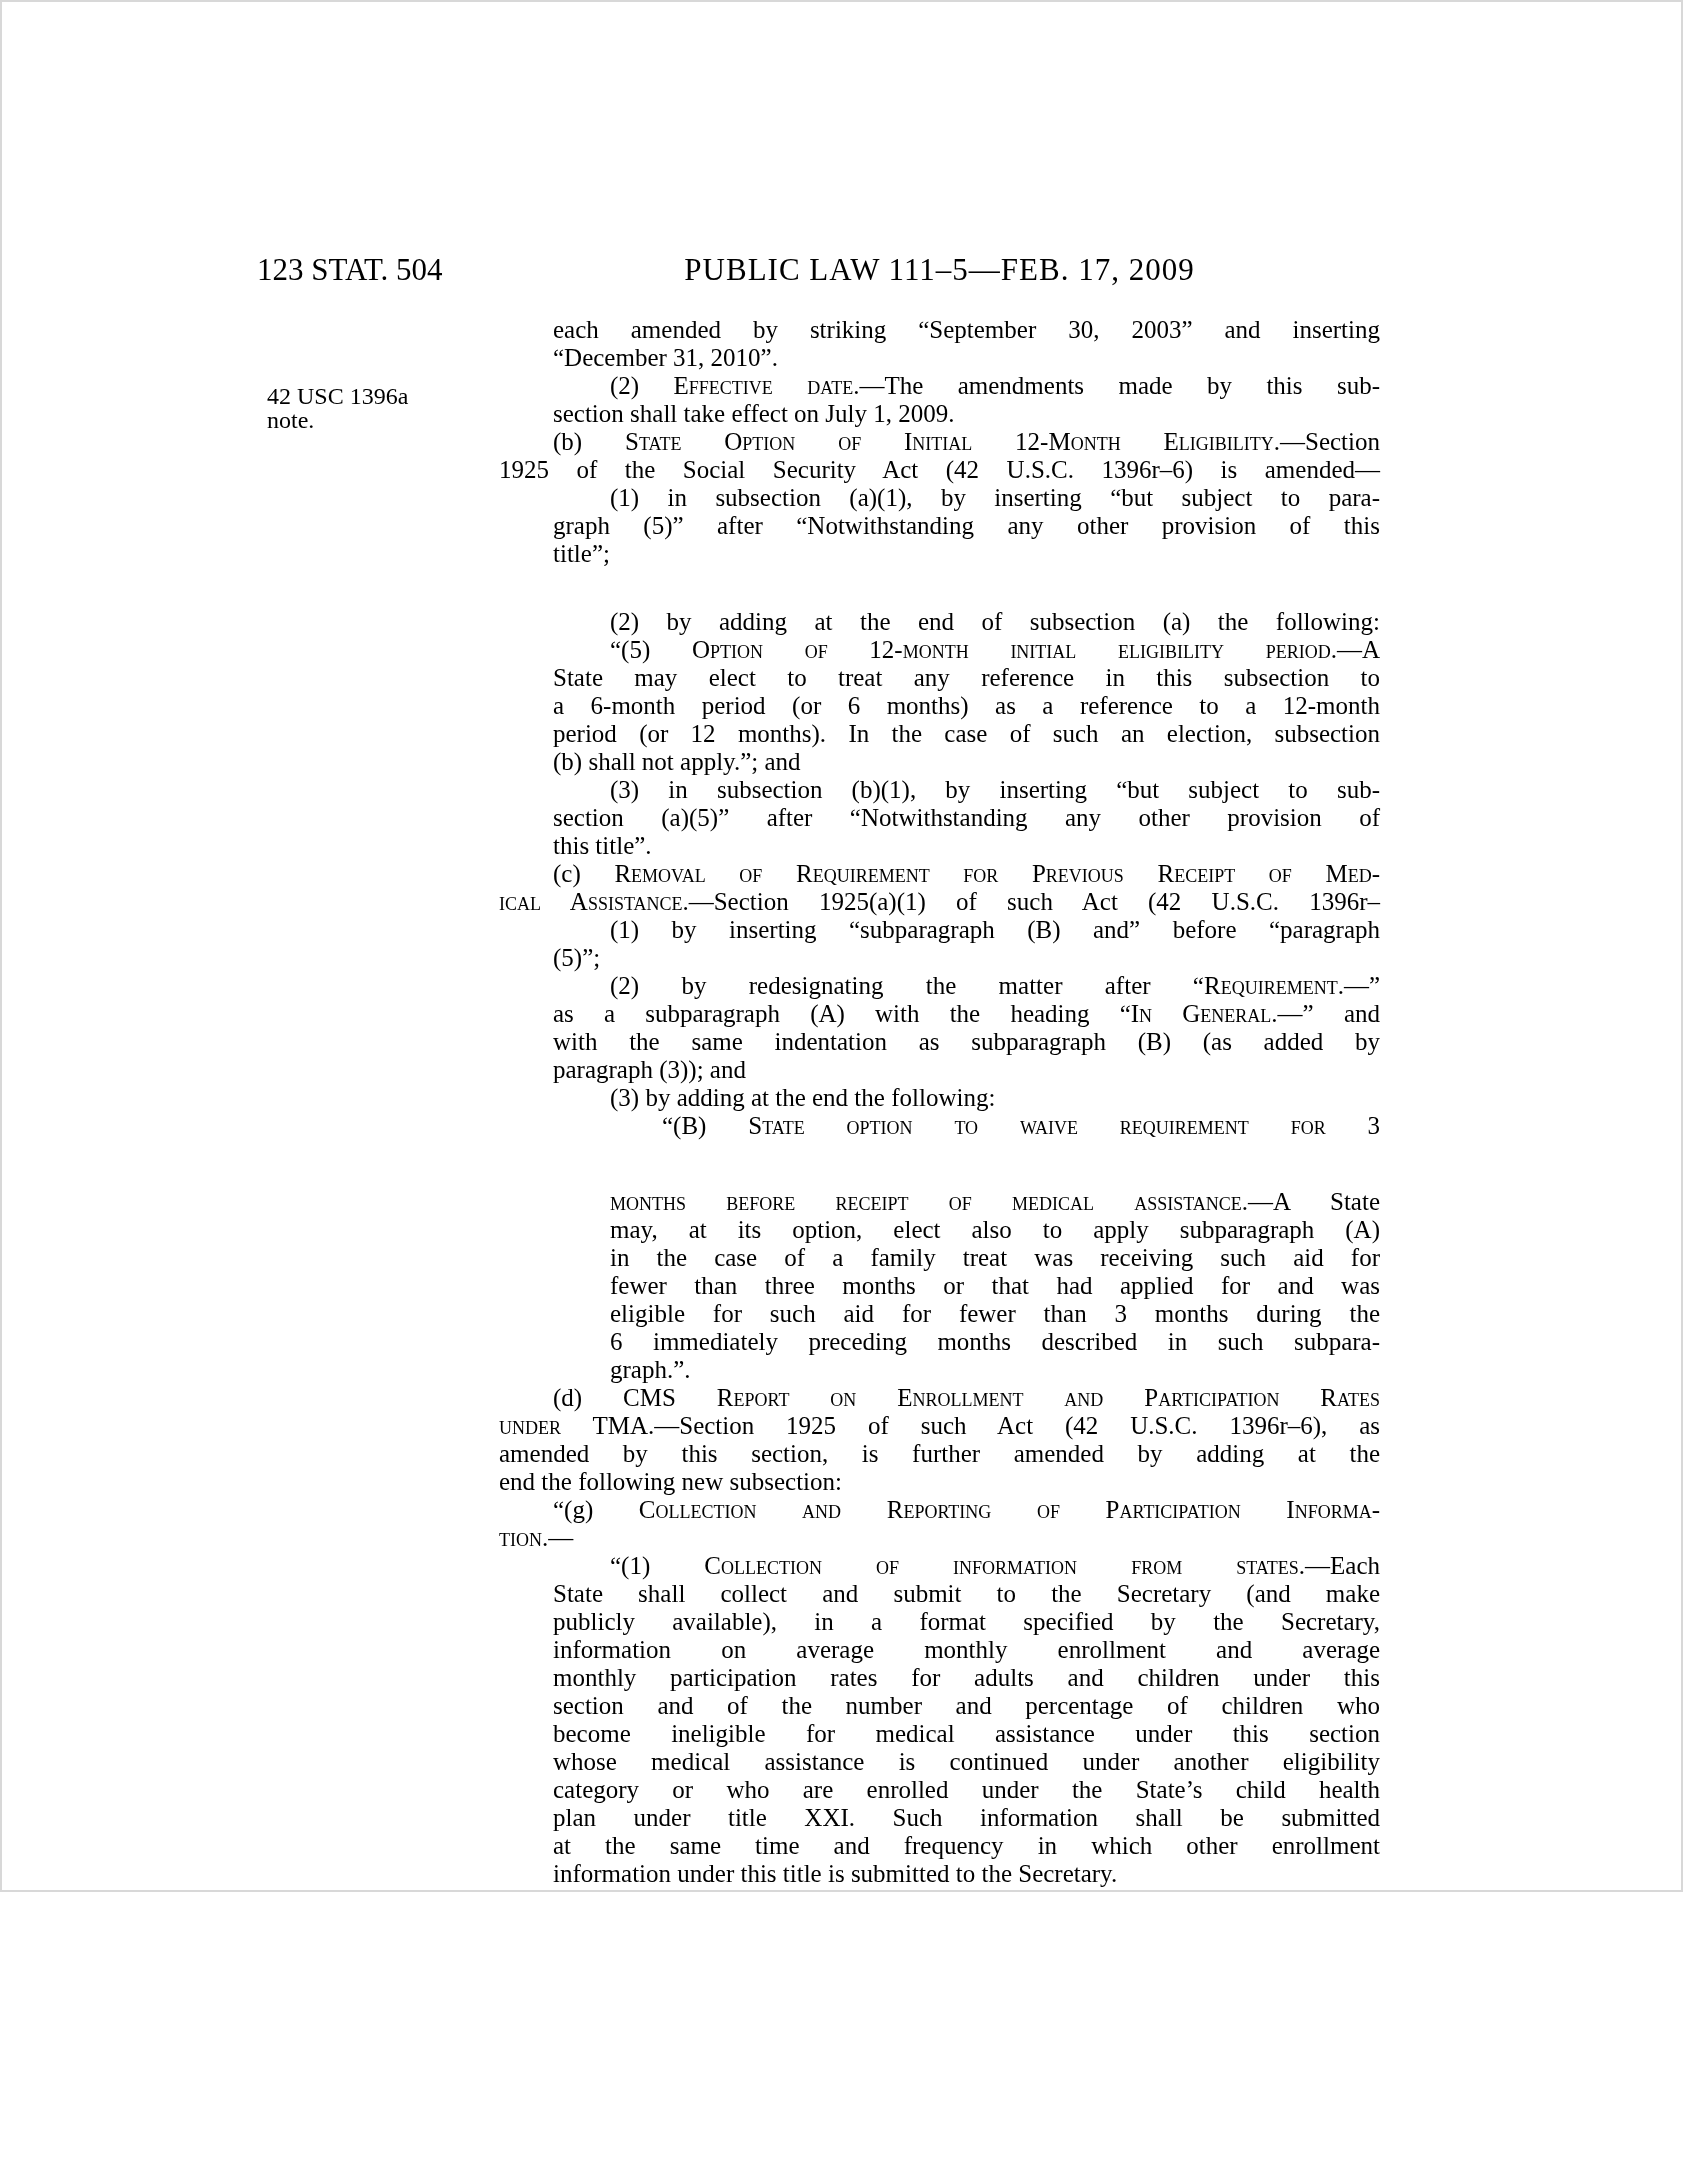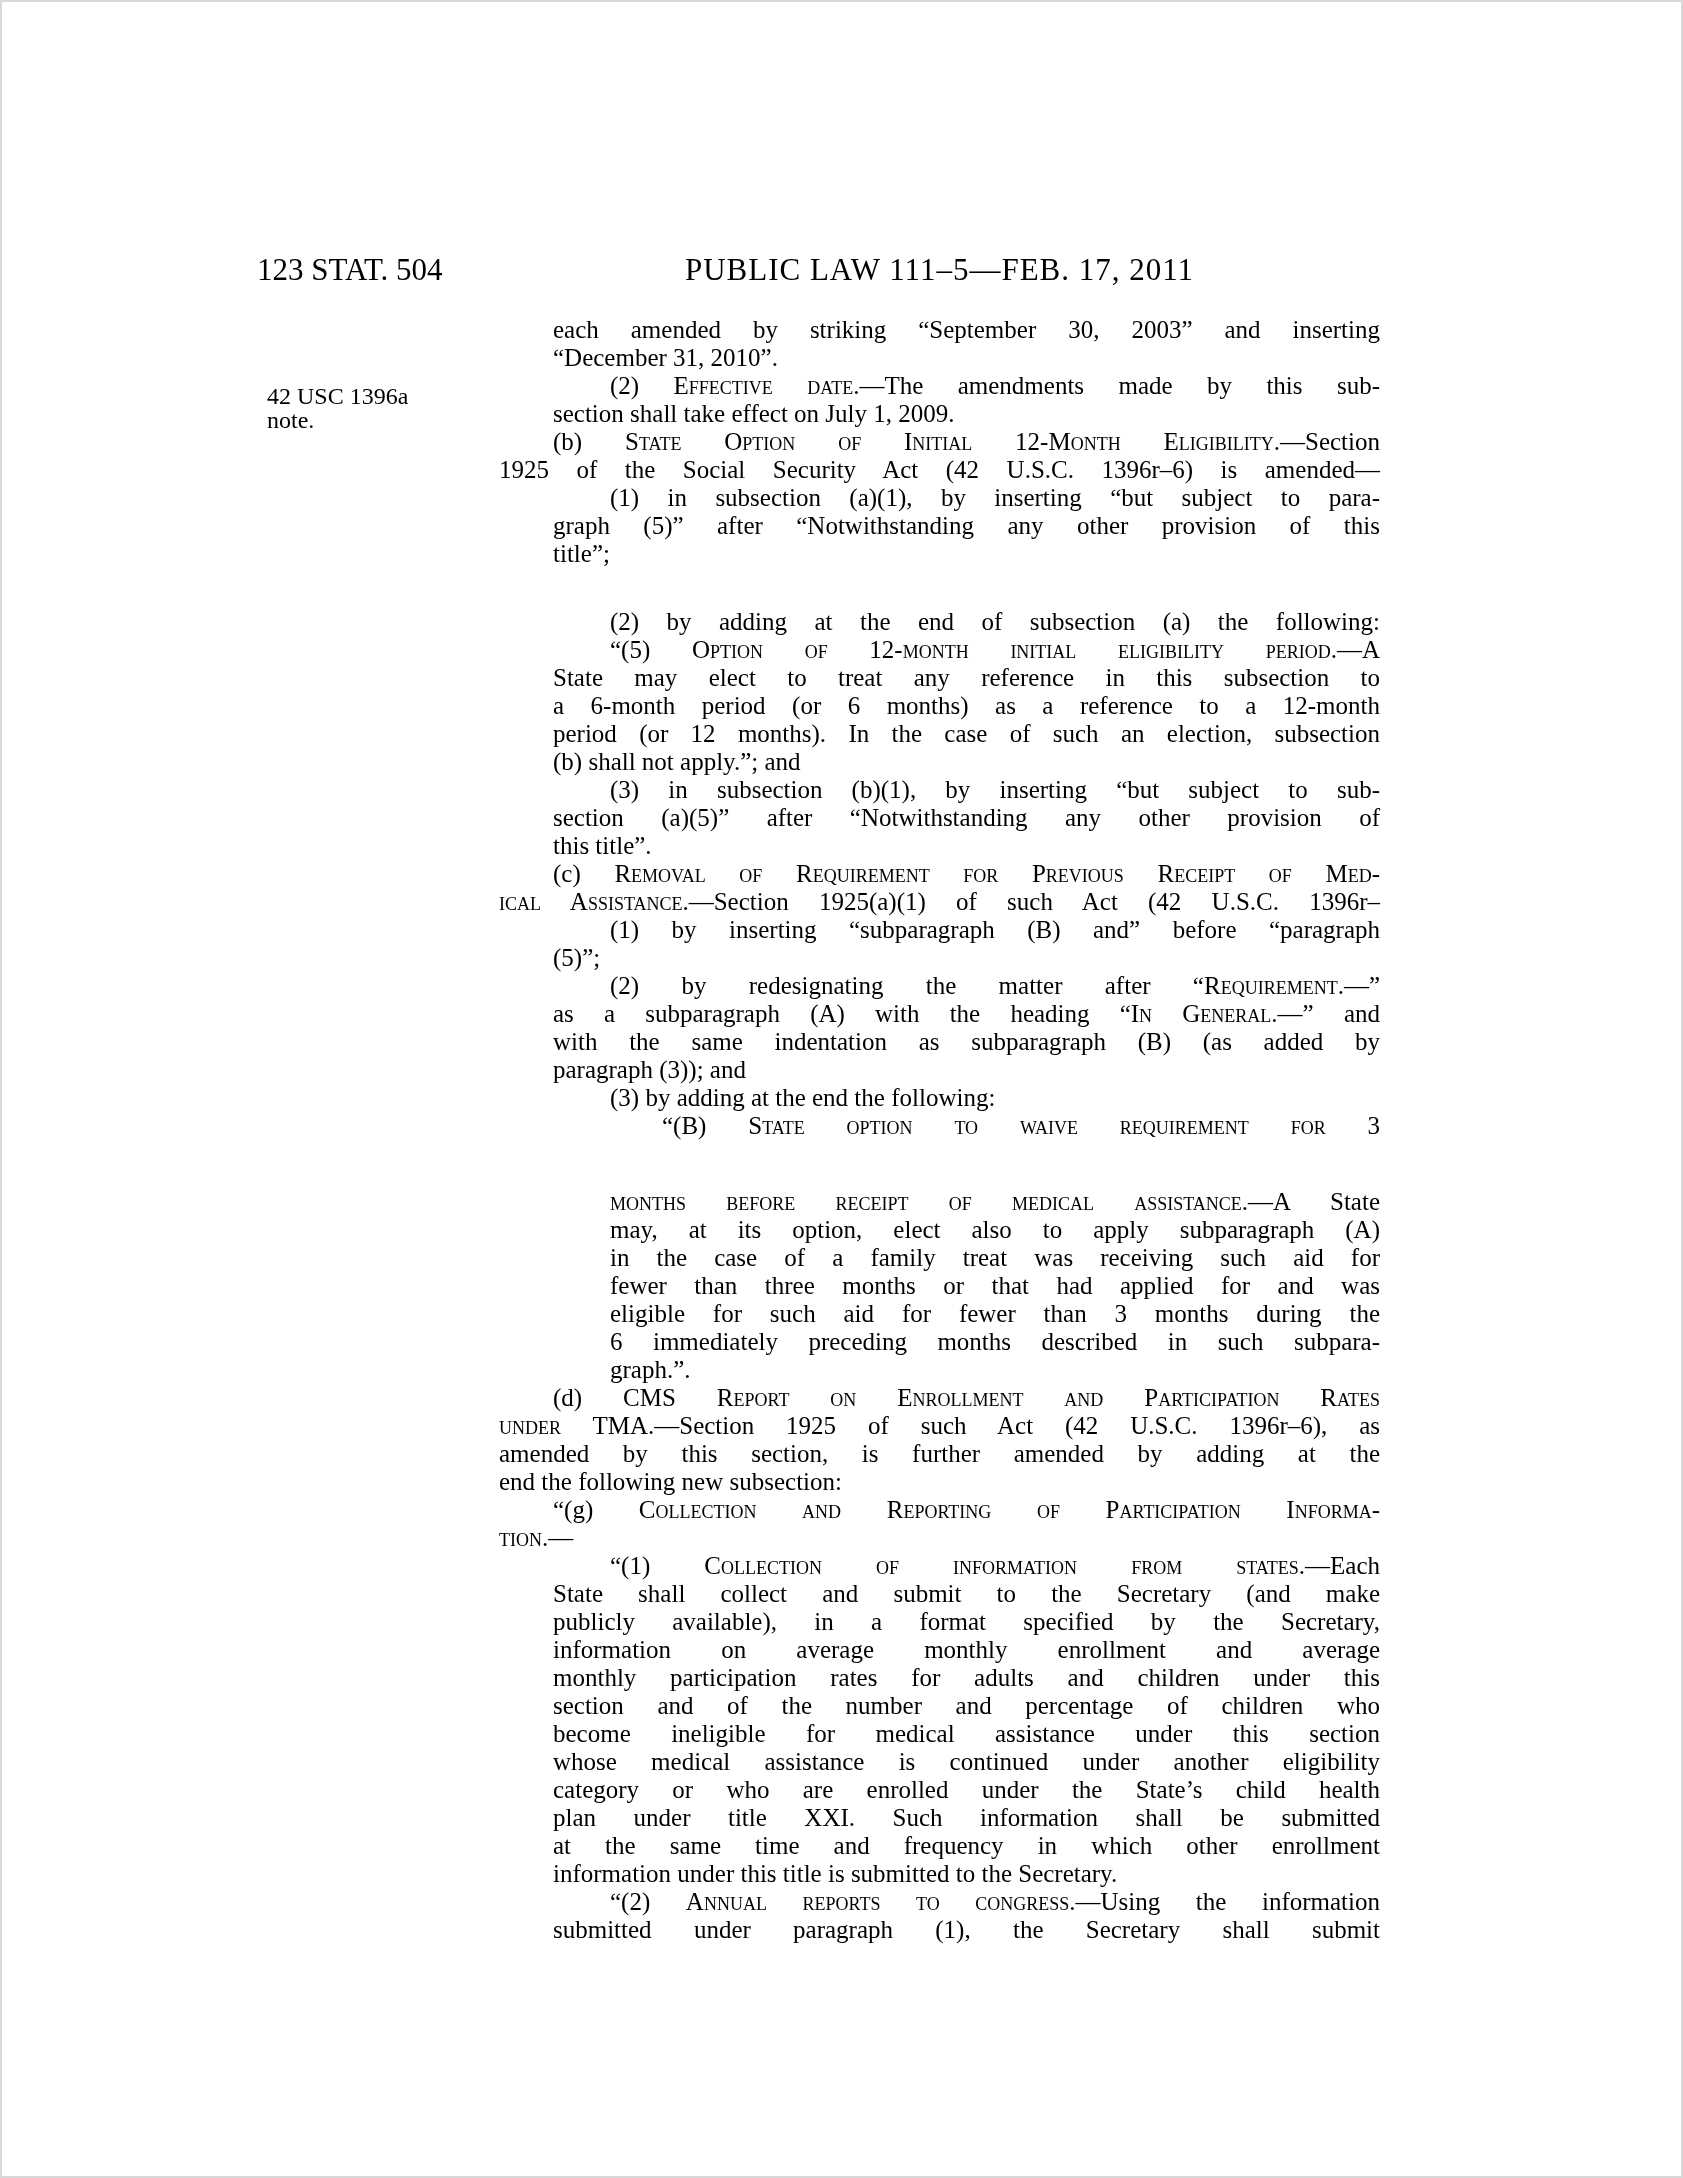--- a/index.html
+++ b/index.html
@@ -3,21 +3,21 @@
 <meta charset="utf-8">
 <style>
   html, body {
     margin: 0;
     padding: 0;
     background: #ffffff;
   }
   .page {
     position: relative;
     width: 1683px;
-    height: 2178px;
+    height: 1892px;
     background: #ffffff;
     border: 2px solid #d8d8d8;
     box-sizing: border-box;
     font-family: "Liberation Serif", "DejaVu Serif", serif;
     color: #000000;
     overflow: hidden;
   }
   .stat-label {
     position: absolute;
     left: 255px;
@@ -65,21 +65,21 @@
     font-variant: small-caps;
   }
 </style>
 </head>
 <body>
 
 <div class="page">
 
   <div class="stat-label">123 STAT. 504</div>
 
-  <div class="law-title">PUBLIC LAW 111–5—FEB. 17, 2011</div>
+  <div class="law-title">PUBLIC LAW 111–5—FEB. 17, 2009</div>
 
   <div class="margin-note">
     <div>42 USC 1396a</div>
     <div>note.</div>
   </div>
 
   <div class="statute-body">
       <div class="line j" style="padding-left: 54px;"><span>each amended by striking “September 30, 2003” and inserting</span></div>
       <div class="line" style="padding-left: 54px;"><span>“December 31, 2010”.</span></div>
       <div class="line j" style="padding-left: 111px;"><span>(2) </span><span class="sc">Effective date</span><span>.—The amendments made by this sub-</span></div>

